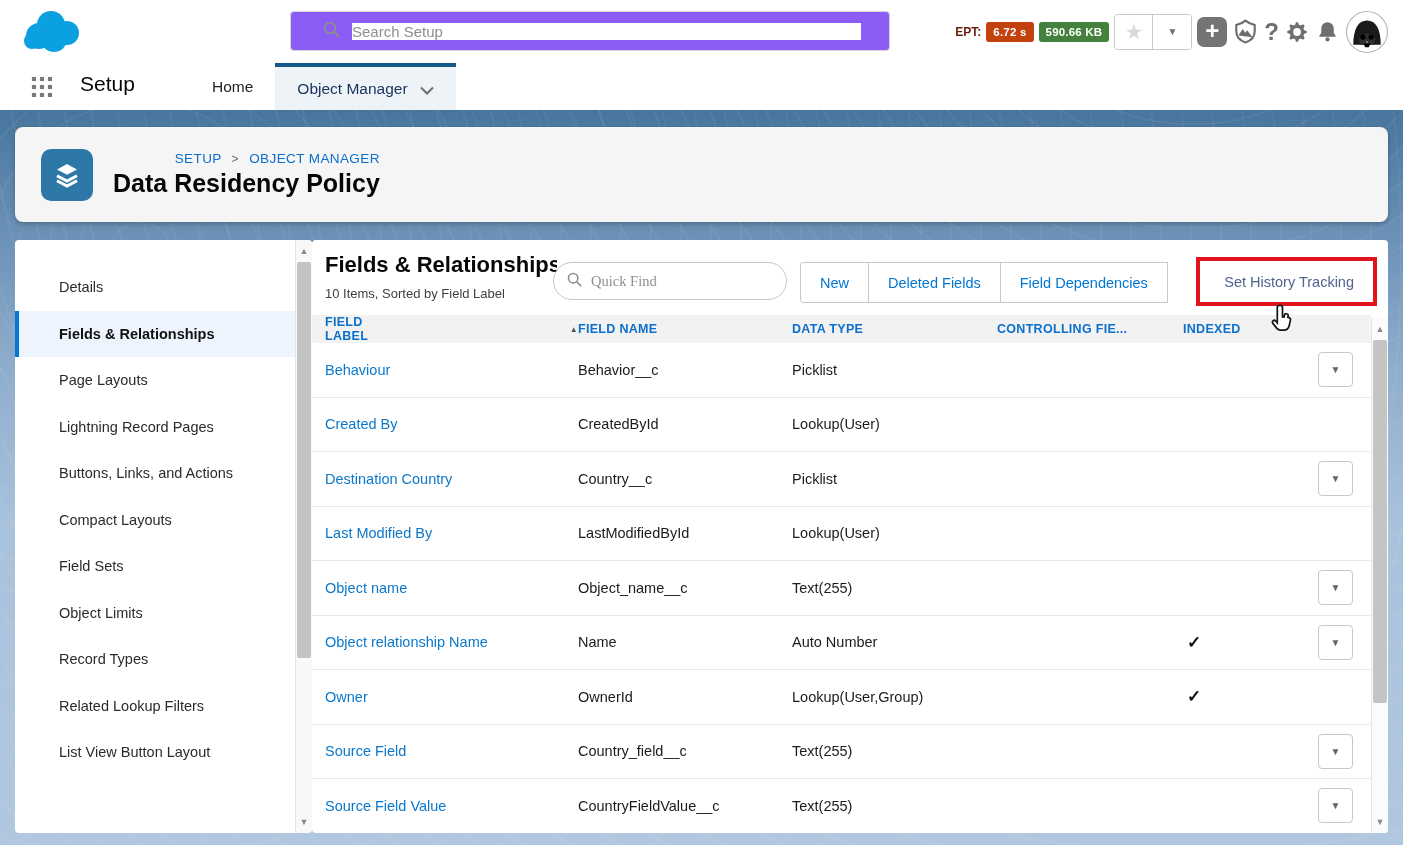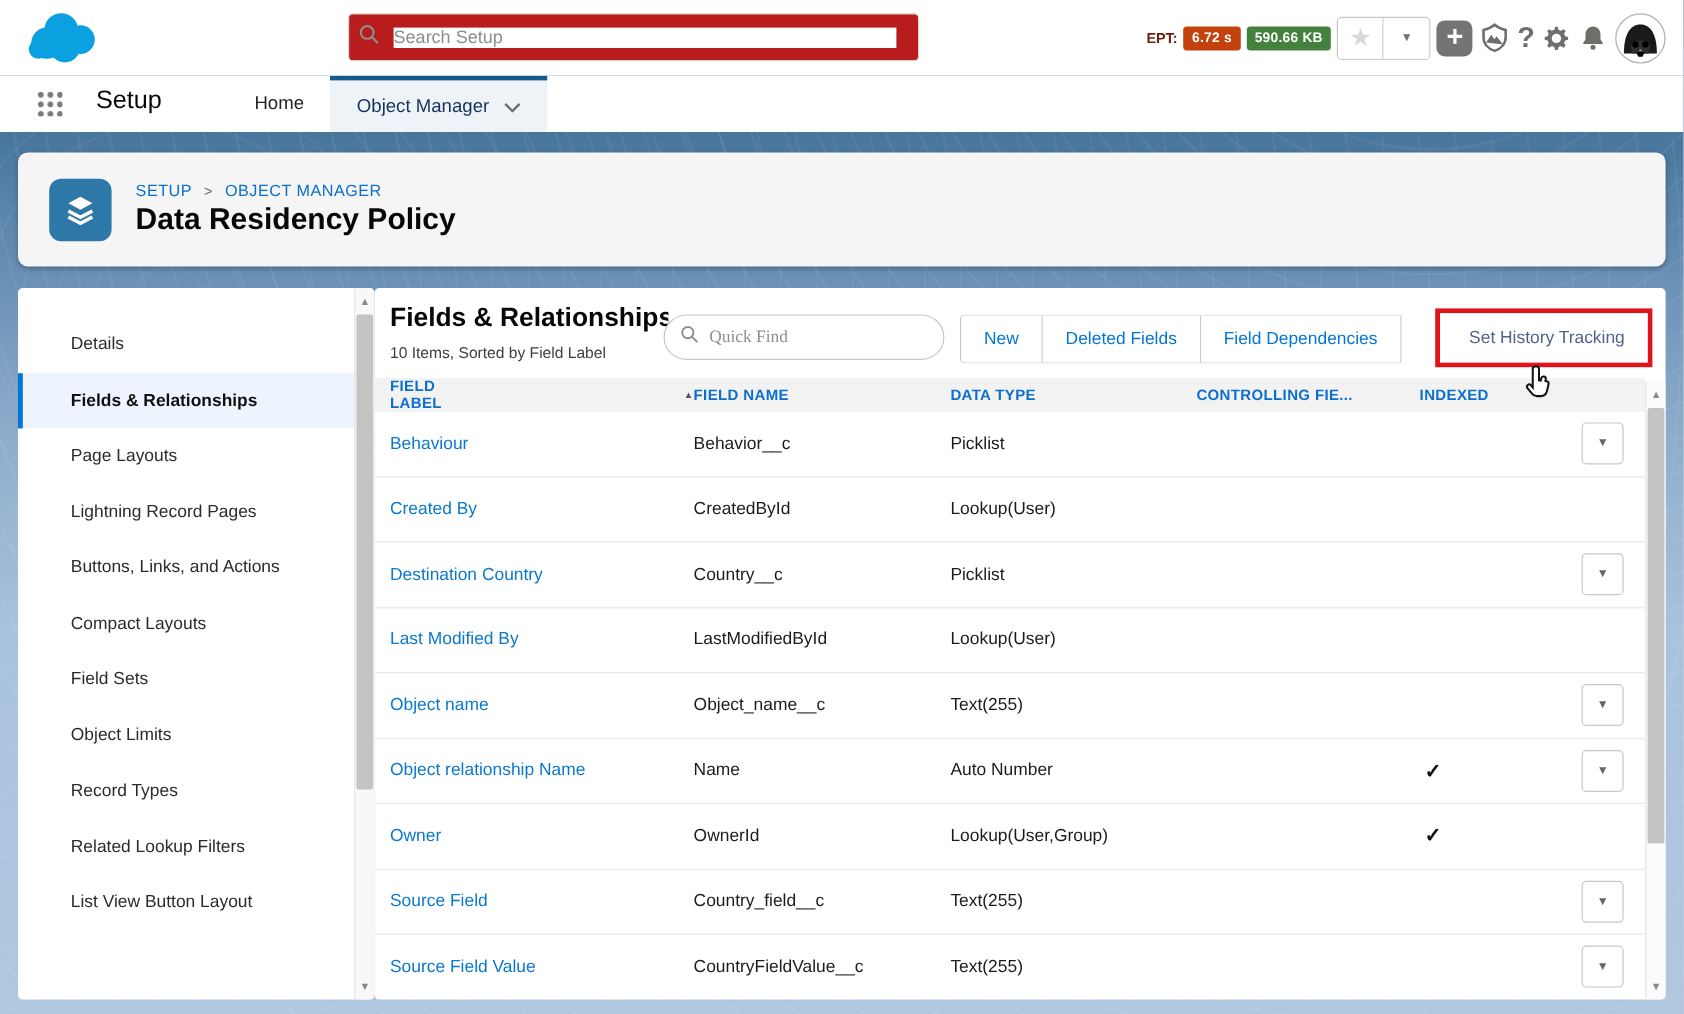--- a/index.html
+++ b/index.html
@@ -9,21 +9,21 @@
   .stage { position:relative; width:1403px; height:845px;
     background:
       repeating-radial-gradient(circle at 85% -10%, rgba(255,255,255,0.05) 0 2px, transparent 2px 26px),
       repeating-radial-gradient(circle at 10% 30%, rgba(255,255,255,0.045) 0 2px, transparent 2px 30px),
       linear-gradient(180deg,#1d5a8c 0%, #35688f 6%, #5d86ad 22%, #8cabcb 42%, #a9c2dc 62%, #b0c7df 100%);
   }
 
   
   .gheader { position:absolute; left:0; top:0; width:1403px; height:63px; background:#fff; z-index:30; }
   .cloud { position:absolute; left:18px; top:6px; }
-  .gsearch { position:absolute; left:290px; top:11px; width:476px; height:40px; border:1px solid #d8d6d4; border-radius:4px; background:#b91c1c; display:flex; align-items:center; padding-left:8px; }
+  .gsearch { position:absolute; left:290px; top:11px; width:600px; height:40px; border:1px solid #d8d6d4; border-radius:4px; background:#8b5cf6; display:flex; align-items:center; padding-left:32px; }
   .gsearch input { border:none; outline:none; font-size:15px; color:#333; width:90%; margin-left:12px; font-family:"Liberation Sans",sans-serif; }
   .gsearch input::placeholder { color:#8e8e8e; }
   .hright { position:absolute; right:14px; top:0; height:63px; display:flex; align-items:center; gap:5px; }
   .ept-label { font-size:12px; font-weight:bold; color:#6b1d12; }
   .badge { font-size:11.5px; font-weight:bold; color:#fff; padding:4px 7px; border-radius:3px; letter-spacing:.2px; }
   .badge.red { background:#c2410c; }
   .badge.green { background:#43813c; }
   .star-group { display:flex; border:1px solid #c9c7c5; border-radius:4px; overflow:hidden; height:36px; }
   .star-seg { width:38px; display:flex; align-items:center; justify-content:center; background:#fff; }
   .star-seg.star { font-size:21px; color:#d9d9d9; border-right:1px solid #c9c7c5; }
@@ -38,21 +38,21 @@
   .waffle { width:22px; height:22px; margin:12px 0 0 30px;
     background-image:radial-gradient(#7b7979 2.2px, transparent 2.6px); background-size:8px 8px; }
   .setup-label { font-size:21px; color:#080707; margin:9px 0 0 28px; width:110px; }
   .tab { display:flex; align-items:center; padding:0 22px; font-size:15.5px; color:#222; cursor:pointer; }
   .tab.active { background:#eef3f8; border-top:4px solid #15598c; color:#16325c; gap:12px; }
   .tab .chev { margin-top:2px; }
 
   
   .crumbcard { position:absolute; left:15px; top:127px; width:1373px; height:95px; background:#f6f5f5; border-radius:8px; box-shadow:0 2px 4px rgba(0,0,0,.25); z-index:10; display:flex; align-items:center; padding-left:26px; }
   .objtile { width:52px; height:52px; border-radius:10px; background:#2d78a7; display:flex; align-items:center; justify-content:center; }
-  .crumbtext { margin-left:20px; }
+  .crumbtext { margin-left:20px;text-align:right; }
   .crumbline { font-size:13.5px; letter-spacing:.4px; }
   .crumbline a { color:#0b6fce; text-decoration:none; }
   .crumbline .sep { color:#6f6e6c; margin:0 6px; font-size:12px; }
   .pagetitle { font-size:25px; font-weight:bold; color:#080707; margin-top:3px; }
 
   
   .sidecard { position:absolute; left:15px; top:240px; width:297px; height:593px; background:#fff; border-radius:4px; z-index:9; overflow:hidden; }
   .sidelist { padding-top:24px; }
   .side-item { height:46.5px; display:flex; align-items:center; padding-left:40px; font-size:14.5px; color:#2b2b2b; cursor:pointer; border-left:4px solid transparent; }
   .side-item.active { background:#eef4fe; border-left:4px solid #0176d3; font-weight:bold; color:#101010; }

